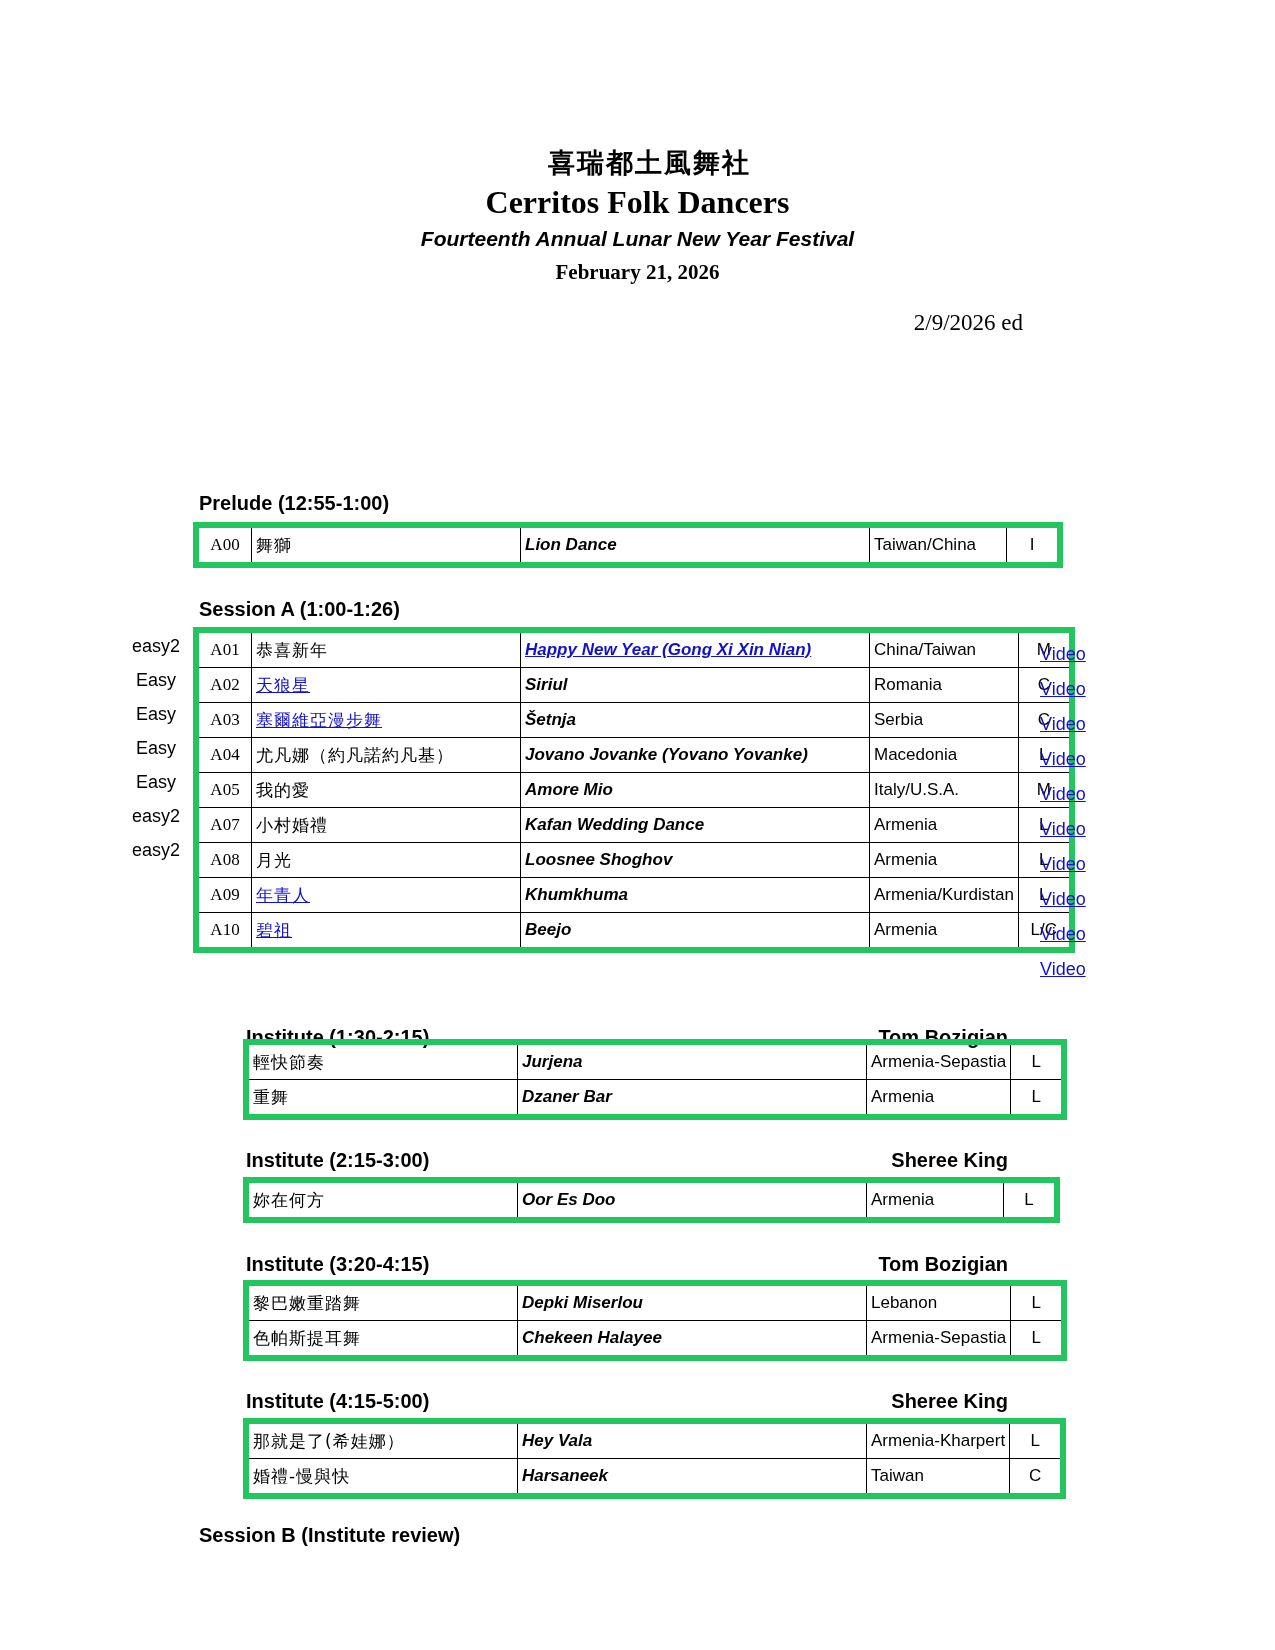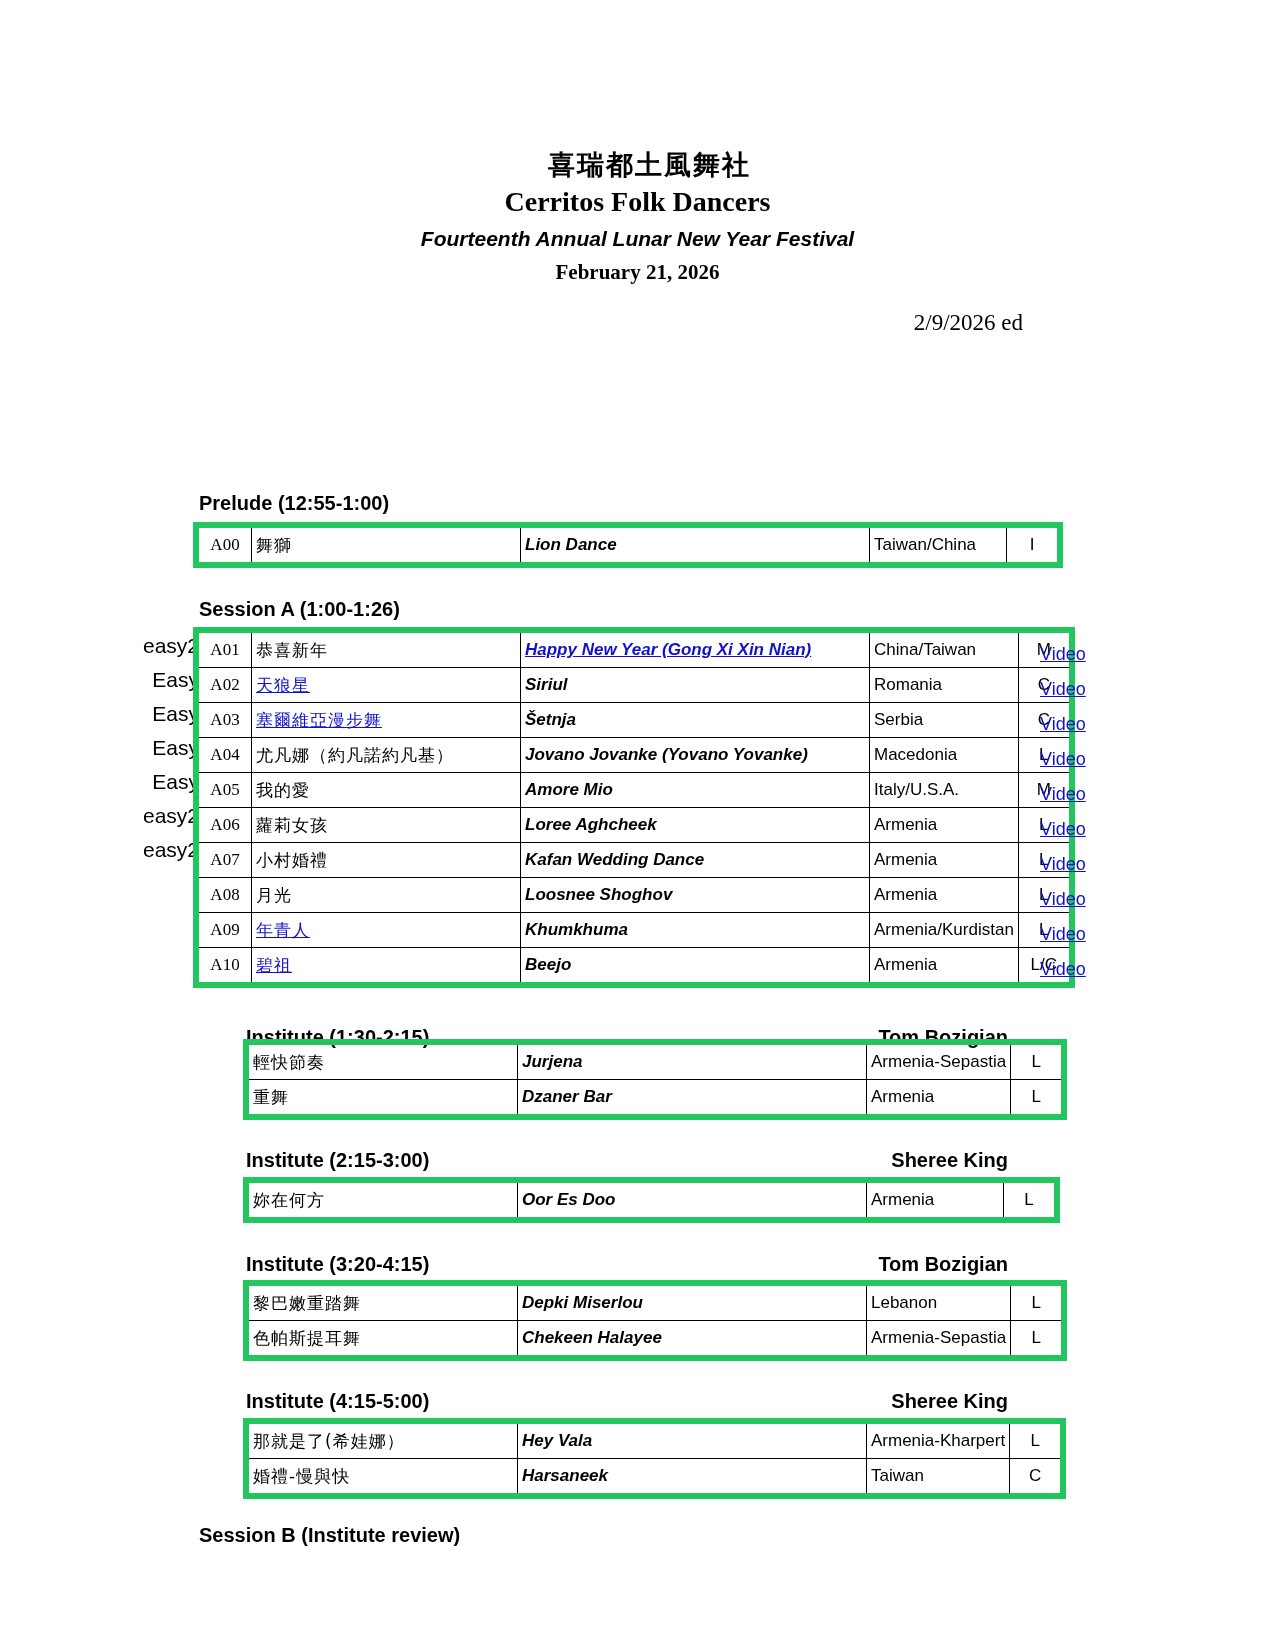--- a/index.html
+++ b/index.html
@@ -19,31 +19,31 @@
     position: relative;
     width: 1275px;
     height: 1650px;
   }
 
   
   .hdr {
     text-align: center;
   }
   .hdr-cn {
-    font-family: Liberation Sans, sans-serif;
+    font-family: Liberation Mono, monospace;
     font-size: 27px;
     font-weight: bold;
     letter-spacing: 2px;
     margin-top: 148px;
     line-height: 34px;
     padding-left: 24px;
   }
   .hdr-en {
     font-family: "Liberation Serif", serif;
-    font-size: 28px;
+    font-size: 32px;
     font-weight: bold;
     line-height: 36px;
     margin-top: 2px;
   }
   .hdr-sub {
     font-size: 21px;
     font-weight: bold;
     font-style: italic;
     line-height: 30px;
     margin-top: 4px;
@@ -127,22 +127,22 @@
     text-decoration: underline;
     font-size: 18px;
   }
 
   
   .abs { position: absolute; }
 
   .easy-col {
     position: absolute;
     width: 86px;
-    text-align: right;
-    font-size: 21px;
+    text-align: center;
+    font-size: 18px;
     line-height: 34px;
   }
   .video-col {
     position: absolute;
     left: 1040px;
     width: 90px;
     line-height: 34px;
   }
   .teacher {
     font-size: 20px;
@@ -228,27 +228,20 @@
         <td class="c-type">L</td>
       </tr>
       <tr>
         <td class="c-num">A05</td>
         <td class="c-cn">我的愛</td>
         <td class="c-en">Amore Mio</td>
         <td class="c-country">Italy/U.S.A.</td>
         <td class="c-type">M</td>
       </tr>
       <tr>
-        <td class="c-num">A06</td>
-        <td class="c-cn">蘿莉女孩</td>
-        <td class="c-en">Loree Aghcheek</td>
-        <td class="c-country">Armenia</td>
-        <td class="c-type">L</td>
-      </tr>
-      <tr>
         <td class="c-num">A07</td>
         <td class="c-cn">小村婚禮</td>
         <td class="c-en">Kafan Wedding Dance</td>
         <td class="c-country">Armenia</td>
         <td class="c-type">L</td>
       </tr>
       <tr>
         <td class="c-num">A08</td>
         <td class="c-cn">月光</td>
         <td class="c-en">Loosnee Shoghov</td>

